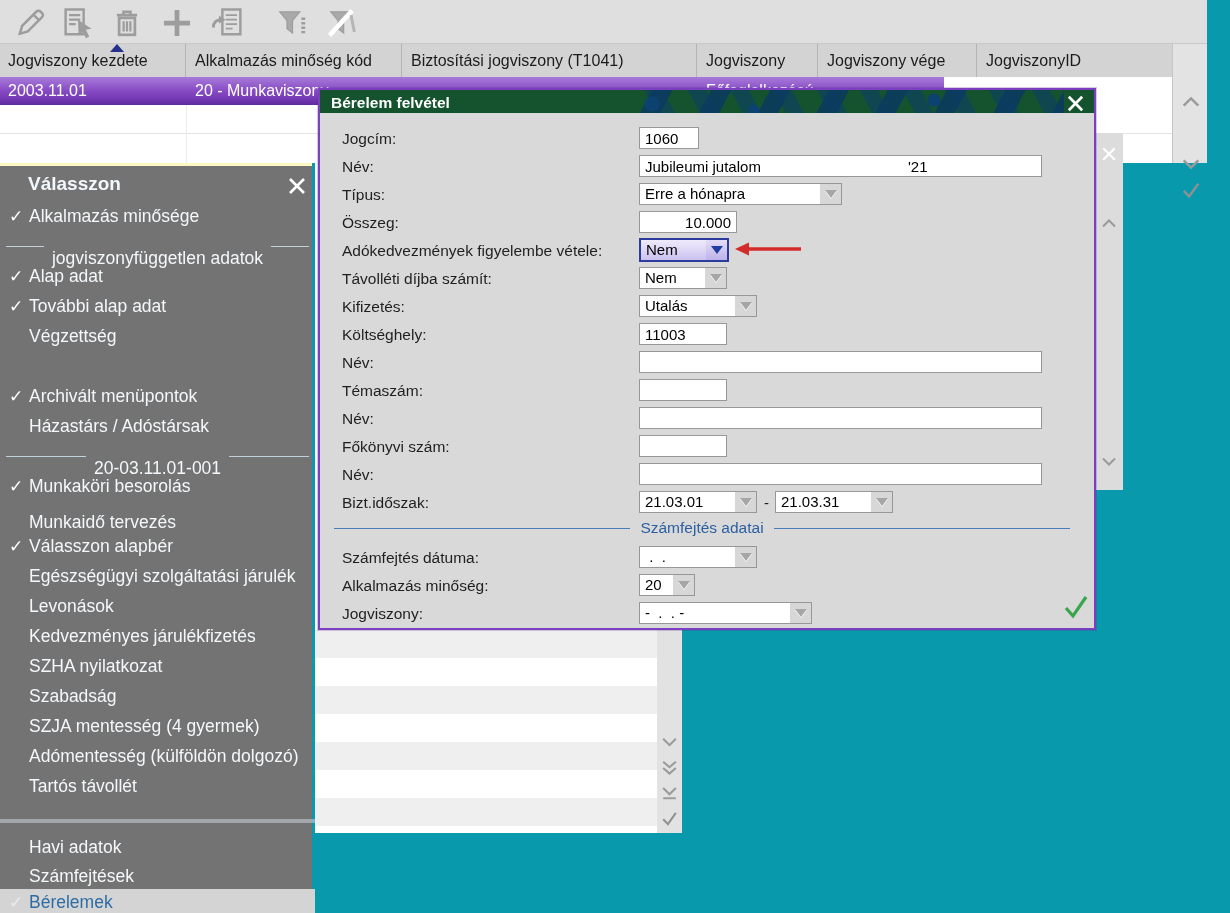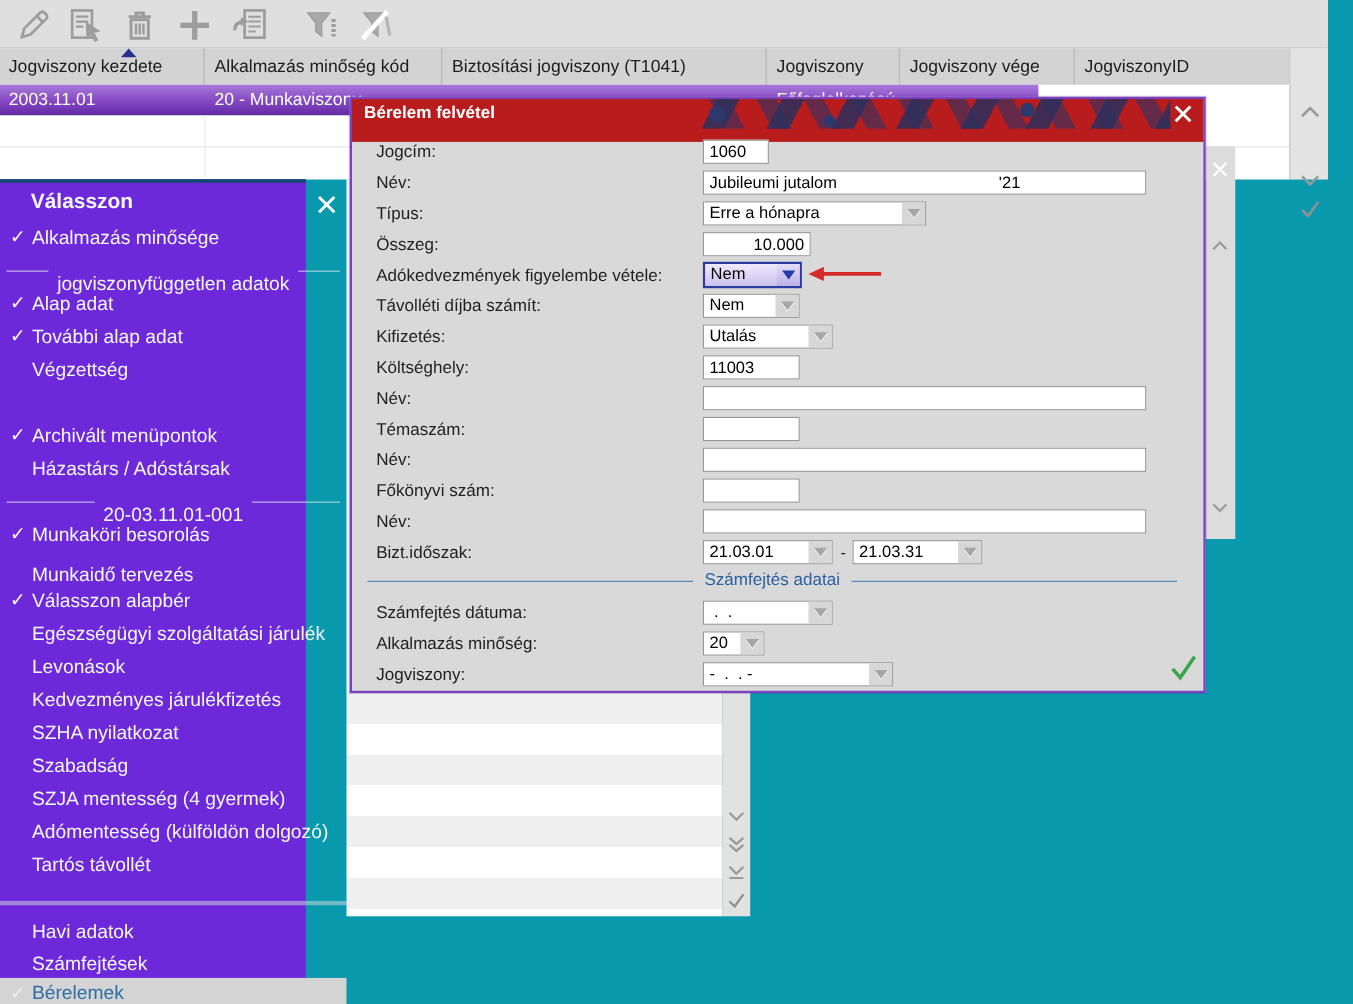--- a/index.html
+++ b/index.html
@@ -20,21 +20,21 @@
   .sel-row { left:0; top:77px; width:944px; height:28px;
              background:linear-gradient(180deg,#a77bd9 0%,#8a4fc6 45%,#7136b2 80%,#5f2a9c 100%); }
   .sel-cell { position:absolute; top:0; height:28px; display:flex; align-items:center; padding-left:8px;
               font-size:16px; color:#fff; white-space:nowrap; overflow:hidden; }
   .rows-bg { left:0; top:105px; width:1172px; height:58px; background:#fff; }
   .grid-hline { position:absolute; left:0; top:28px; width:1172px; height:1px; background:#e4e4e4; }
   .grid-v { position:absolute; top:0; width:1px; height:58px; background:#ececec; }
   .grid-scroll { left:1172px; top:44px; width:35px; height:119px; background:#E3E3E3; border-left:1px solid #c6c6c6; }
 
   
-  .sidebar { left:0; top:163px; width:278px; height:750px; background:#6d28d9; border-top:3px solid #0c4a6e; color:#fff; }
+  .sidebar { left:0; top:163px; width:312px; height:750px; background:#737373; border-top:3px solid #fef9c3; color:#fff; }
   .sb-title { position:absolute; left:28px; top:7px; font-size:19px; font-weight:600; color:#f2f7fb; }
   .sb-close { position:absolute; left:286px; top:9px; width:22px; height:22px; cursor:pointer; }
   .sb-item { position:absolute; left:0; width:315px; height:30px; display:flex; align-items:center; cursor:pointer; }
   .sb-check { width:29px; padding-left:9px; font-size:17px; font-weight:700; color:#fff; }
   .sb-label { font-size:17.5px; color:#f4f8fb; white-space:nowrap; }
   .sb-sep { position:absolute; left:0; width:315px; height:30px; display:flex; align-items:center; gap:8px; padding:0 6px; }
   .sb-sep .line { flex:1; height:1px; background:#cfe2ee; opacity:.85; }
   .sb-sep .txt { font-size:17.5px; color:#f4f8fb; white-space:nowrap;margin-top:24px; }
   .sb-divider { position:absolute; left:0; top:653px; width:315px; height:4px; background:#c9d4da; opacity:.55; }
   .sb-bottom-sel { position:absolute; left:0; top:723px; width:315px; height:27px; background:#D4D4D4; }
@@ -46,21 +46,21 @@
   .list-panel { left:315px; top:630px; width:342px; height:203px;
                 background:repeating-linear-gradient(180deg,#EFEFEF 0 28px,#FFFFFF 28px 56px); }
   .list-scroll { left:657px; top:630px; width:25px; height:203px; background:#E2E2E2; }
   .list-scroll .ic { position:absolute; left:3px; width:19px; height:19px; }
   .behind-strip { left:1096px; top:133px; width:27px; height:357px; background:#DCDCDC; }
   .behind-strip .ic { position:absolute; left:4px; width:18px; height:18px; }
 
   
   .dialog { left:318px; top:88px; width:778px; height:542px; background:#D9D9D9;
             border:2px solid #7B3FC0; box-shadow:0 0 0 1px rgba(90,40,150,.25); }
-  .d-title { position:absolute; left:0; top:0; width:774px; height:39px; background:#b91c1c; overflow:hidden; }
+  .d-title { position:absolute; left:0; top:0; width:774px; height:23px; background:#14532d; overflow:hidden; }
   .d-title .deco { position:absolute; right:30px; top:0; width:430px; height:27px; opacity:.8;
        background:
          radial-gradient(circle 7px at 18px 14px, #0B3F80 0 7px, transparent 8px),
          radial-gradient(circle 5px at 120px 20px, #0B3F80 0 5px, transparent 6px),
          radial-gradient(circle 6px at 300px 10px, #0B3F80 0 6px, transparent 7px),
          repeating-linear-gradient(118deg, transparent 0 16px, rgba(9,52,110,.85) 16px 34px, transparent 34px 52px),
          repeating-linear-gradient(62deg, transparent 0 22px, rgba(10,58,120,.6) 22px 38px);
   }
   .d-title-text { position:absolute; left:11px; top:4px; font-size:15.5px; font-weight:700; color:#fff; }
   .d-close { position:absolute; right:8px; top:3px; width:21px; height:21px; cursor:pointer; }

